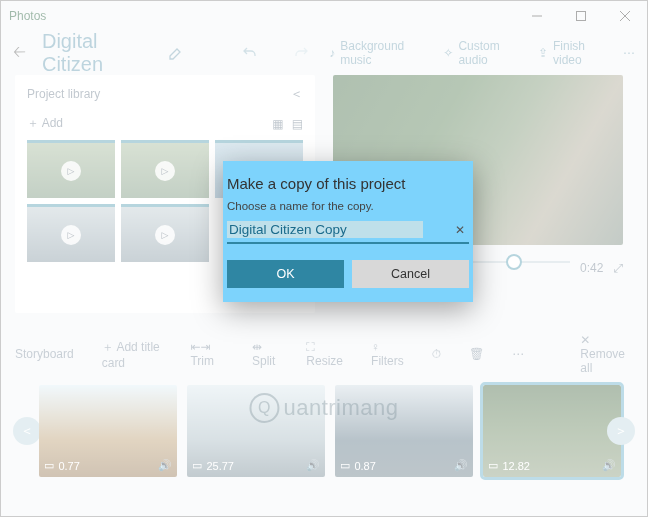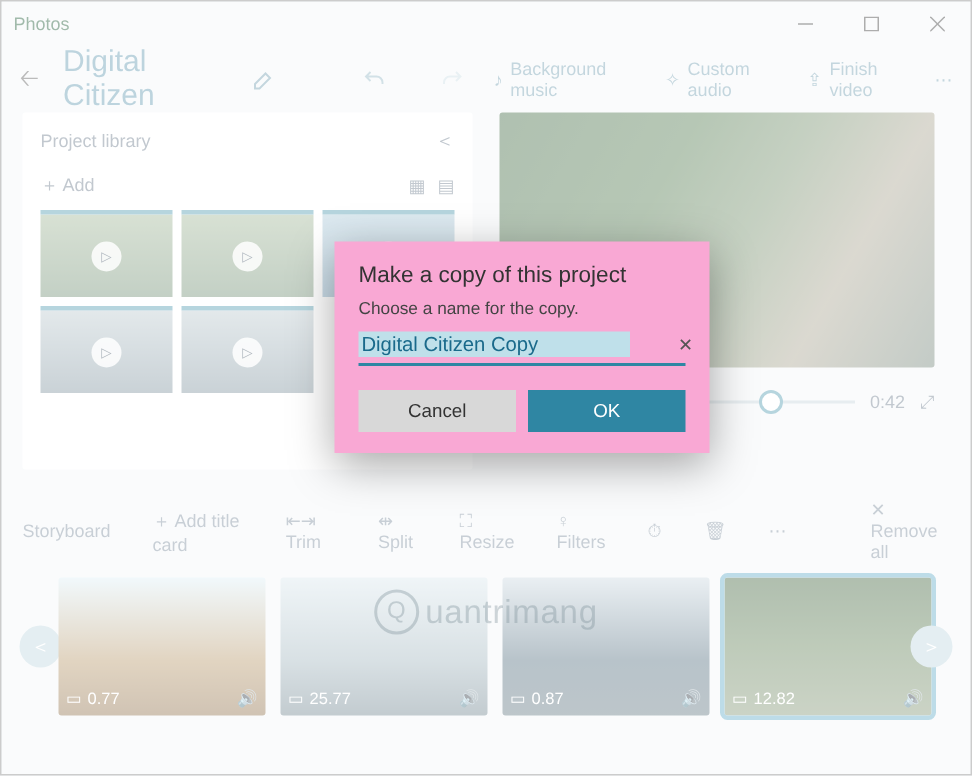--- a/index.html
+++ b/index.html
@@ -20,39 +20,39 @@
 .addrow { display: flex; align-items: center; margin: 12px 0 8px; font-size: 12px; color: #678; }
 .addrow .views { margin-left: auto; display: flex; gap: 8px; }
 .thumbs { display: flex; flex-wrap: wrap; gap: 6px; }
 .thumb { width: 88px; height: 58px; background: #8aa; position: relative; border-top: 3px solid #4a96ad; }
 .thumb.v1 { background: linear-gradient(#9db493,#6a8a6e); }
 .thumb.v2 { background: linear-gradient(#a9c8d8,#7aa7c4); }
 .thumb.v3 { background: linear-gradient(#b9c7cd,#7a8f9a); }
 .play { position: absolute; left: 50%; top: 50%; width: 20px; height: 20px; border-radius: 50%; background: rgba(255,255,255,.85); transform: translate(-50%,-50%); display: flex; align-items: center; justify-content: center; font-size: 9px; color: #456; }
 .preview { flex: 1; padding: 0 24px 0 18px; }
 .previmg { width: 100%; height: 170px; background: linear-gradient(120deg,#39633c 0%,#4a7447 35%,#6f8b66 55%,#a5a08b 75%,#6a7e72 100%); border-radius: 2px; }
-.pctrls { display: flex; align-items: center; gap: 10px; margin-top: 16px; font-size: 12px; color: #678; }
+.pctrls { display: flex; gap: 10px; margin-top: 16px; font-size: 12px; color: #678; }
 .slider { flex: 1; height: 2px; background: #c2d2d9; position: relative; }
 .knob { position: absolute; right: 48px; top: -7px; width: 16px; height: 16px; border-radius: 50%; background: #fff; border: 2px solid #4a96ad; }
 .storyboard { margin-top: 12px; padding: 8px 14px 14px; }
 .sbhead { display: flex; align-items: center; gap: 28px; font-size: 12px; color: #789; }
 .sbrow { position: relative; margin-top: 10px; display: flex; gap: 10px; align-items: center; }
 .navbtn { width: 28px; height: 28px; border-radius: 50%; background: #bcd5de; display: flex; align-items: center; justify-content: center; font-size: 13px; color: #fff; position: absolute; top: 50%; transform: translateY(-50%); }
 .navbtn.l { left: -2px; } .navbtn.r { right: -2px; }
 .clips { display: flex; gap: 10px; margin: 0 24px; }
 .clip { width: 138px; height: 92px; position: relative; border-radius: 2px; overflow: hidden; }
 .clip.sel { outline: 3px solid #5aa8c5; }
 .c1 { background: linear-gradient(#dceef6,#b59565 60%,#8a6a44); }
 .c2 { background: linear-gradient(#d8e6ec,#9fb3bc 60%,#687e89); }
 .c3 { background: linear-gradient(#cad7e0,#4e6a7b 60%,#5a707c); }
 .c4 { background: linear-gradient(#3a5e37,#5d7d52 50%,#7e9270); }
 .cliplbl { position: absolute; left: 5px; bottom: 5px; color: #fff; font-size: 11px; display: flex; align-items: center; gap: 4px; }
 .clipsnd { position: absolute; right: 5px; bottom: 5px; color: #fff; font-size: 11px; }
 .scrim { position: absolute; inset: 0; background: rgba(255,255,255,.6); }
-.dialog { position: absolute; left: 222px; top: 160px; width: 250px; background: #f9a8d4; box-shadow: 0 8px 28px rgba(0,0,0,.35); padding: 14px 16px 14px; }
+.dialog { position: absolute; left: 222px; top: 160px; width: 250px; background: #7dd3fc; box-shadow: 0 8px 28px rgba(0,0,0,.35); padding: 14px 4px 14px; }
 .dtitle { font-size: 15px; color: #333; margin-bottom: 8px; }
 .dsub { font-size: 11.5px; color: #444; margin-bottom: 9px; }
 .dinputrow { display: flex; align-items: center; border-bottom: 2px solid #2f86a3; padding-bottom: 4px; margin-bottom: 16px; gap: 28px; }
 .dinput { flex: 1; border: 0; outline: 0; font-size: 13.5px; color: #1a6a8b; background: #bfe0ea; padding: 1px 2px; }
 .dclear { font-size: 12px; color: #555; padding: 0 4px; }
 .dbtns { display: flex; gap: 8px; }
 .dbtn { flex: 1; height: 28px; display: flex; align-items: center; justify-content: center; font-size: 12.5px; }
 .dbtn.ok { background: #2f86a3; color: #fff; }
 .dbtn.cancel { background: #d8d8d8; color: #333; }
 .watermark { position: absolute; left: 50%; top: 392px; transform: translateX(-50%); font-size: 22px; color: rgba(120,140,150,.35); font-weight: 300; letter-spacing: .5px; display: flex; align-items: center; gap: 4px; pointer-events: none; }
@@ -224,16 +224,16 @@
 </div>
 
 <div class="dialog">
   <div class="dtitle">Make a copy of this project</div>
   <div class="dsub">Choose a name for the copy.</div>
   <div class="dinputrow">
     <input class="dinput" value="Digital Citizen Copy" style="">
     <span class="dclear">✕</span>
   </div>
   <div class="dbtns">
+    <div class="dbtn ok">OK</div>
     <div class="dbtn cancel">Cancel</div>
-    <div class="dbtn ok">OK</div>
   </div>
 </div>
 
 </body></html>

